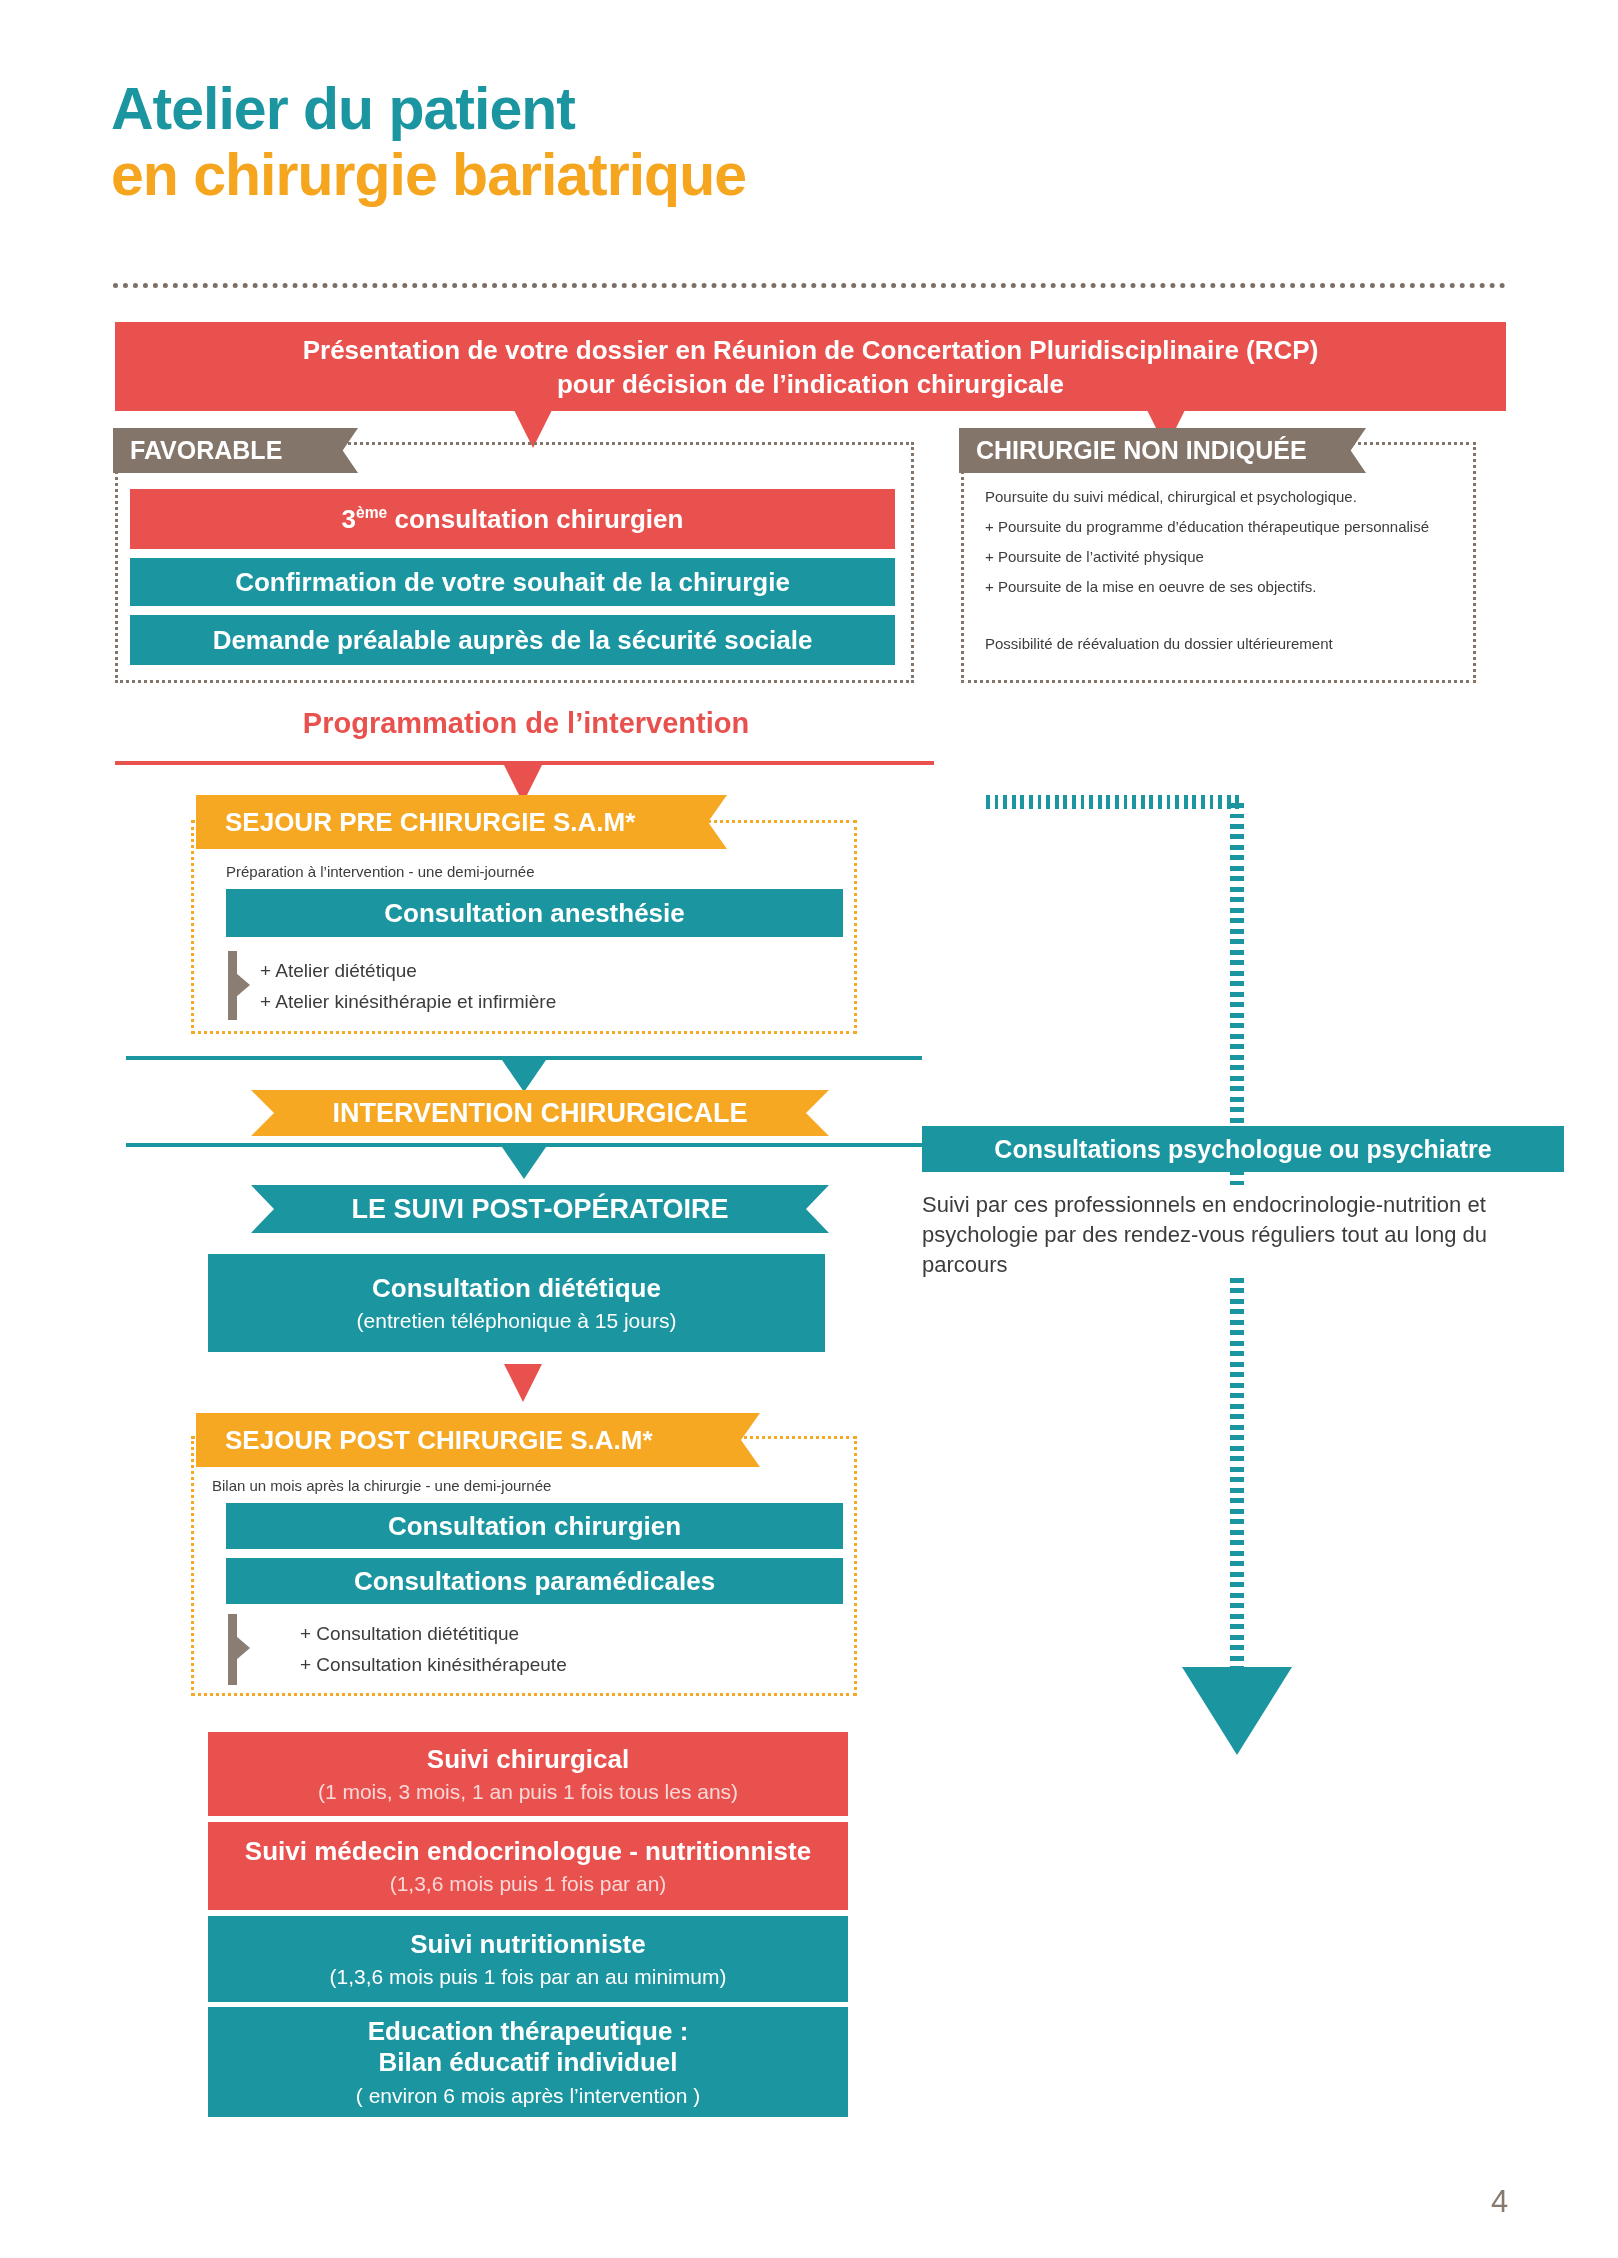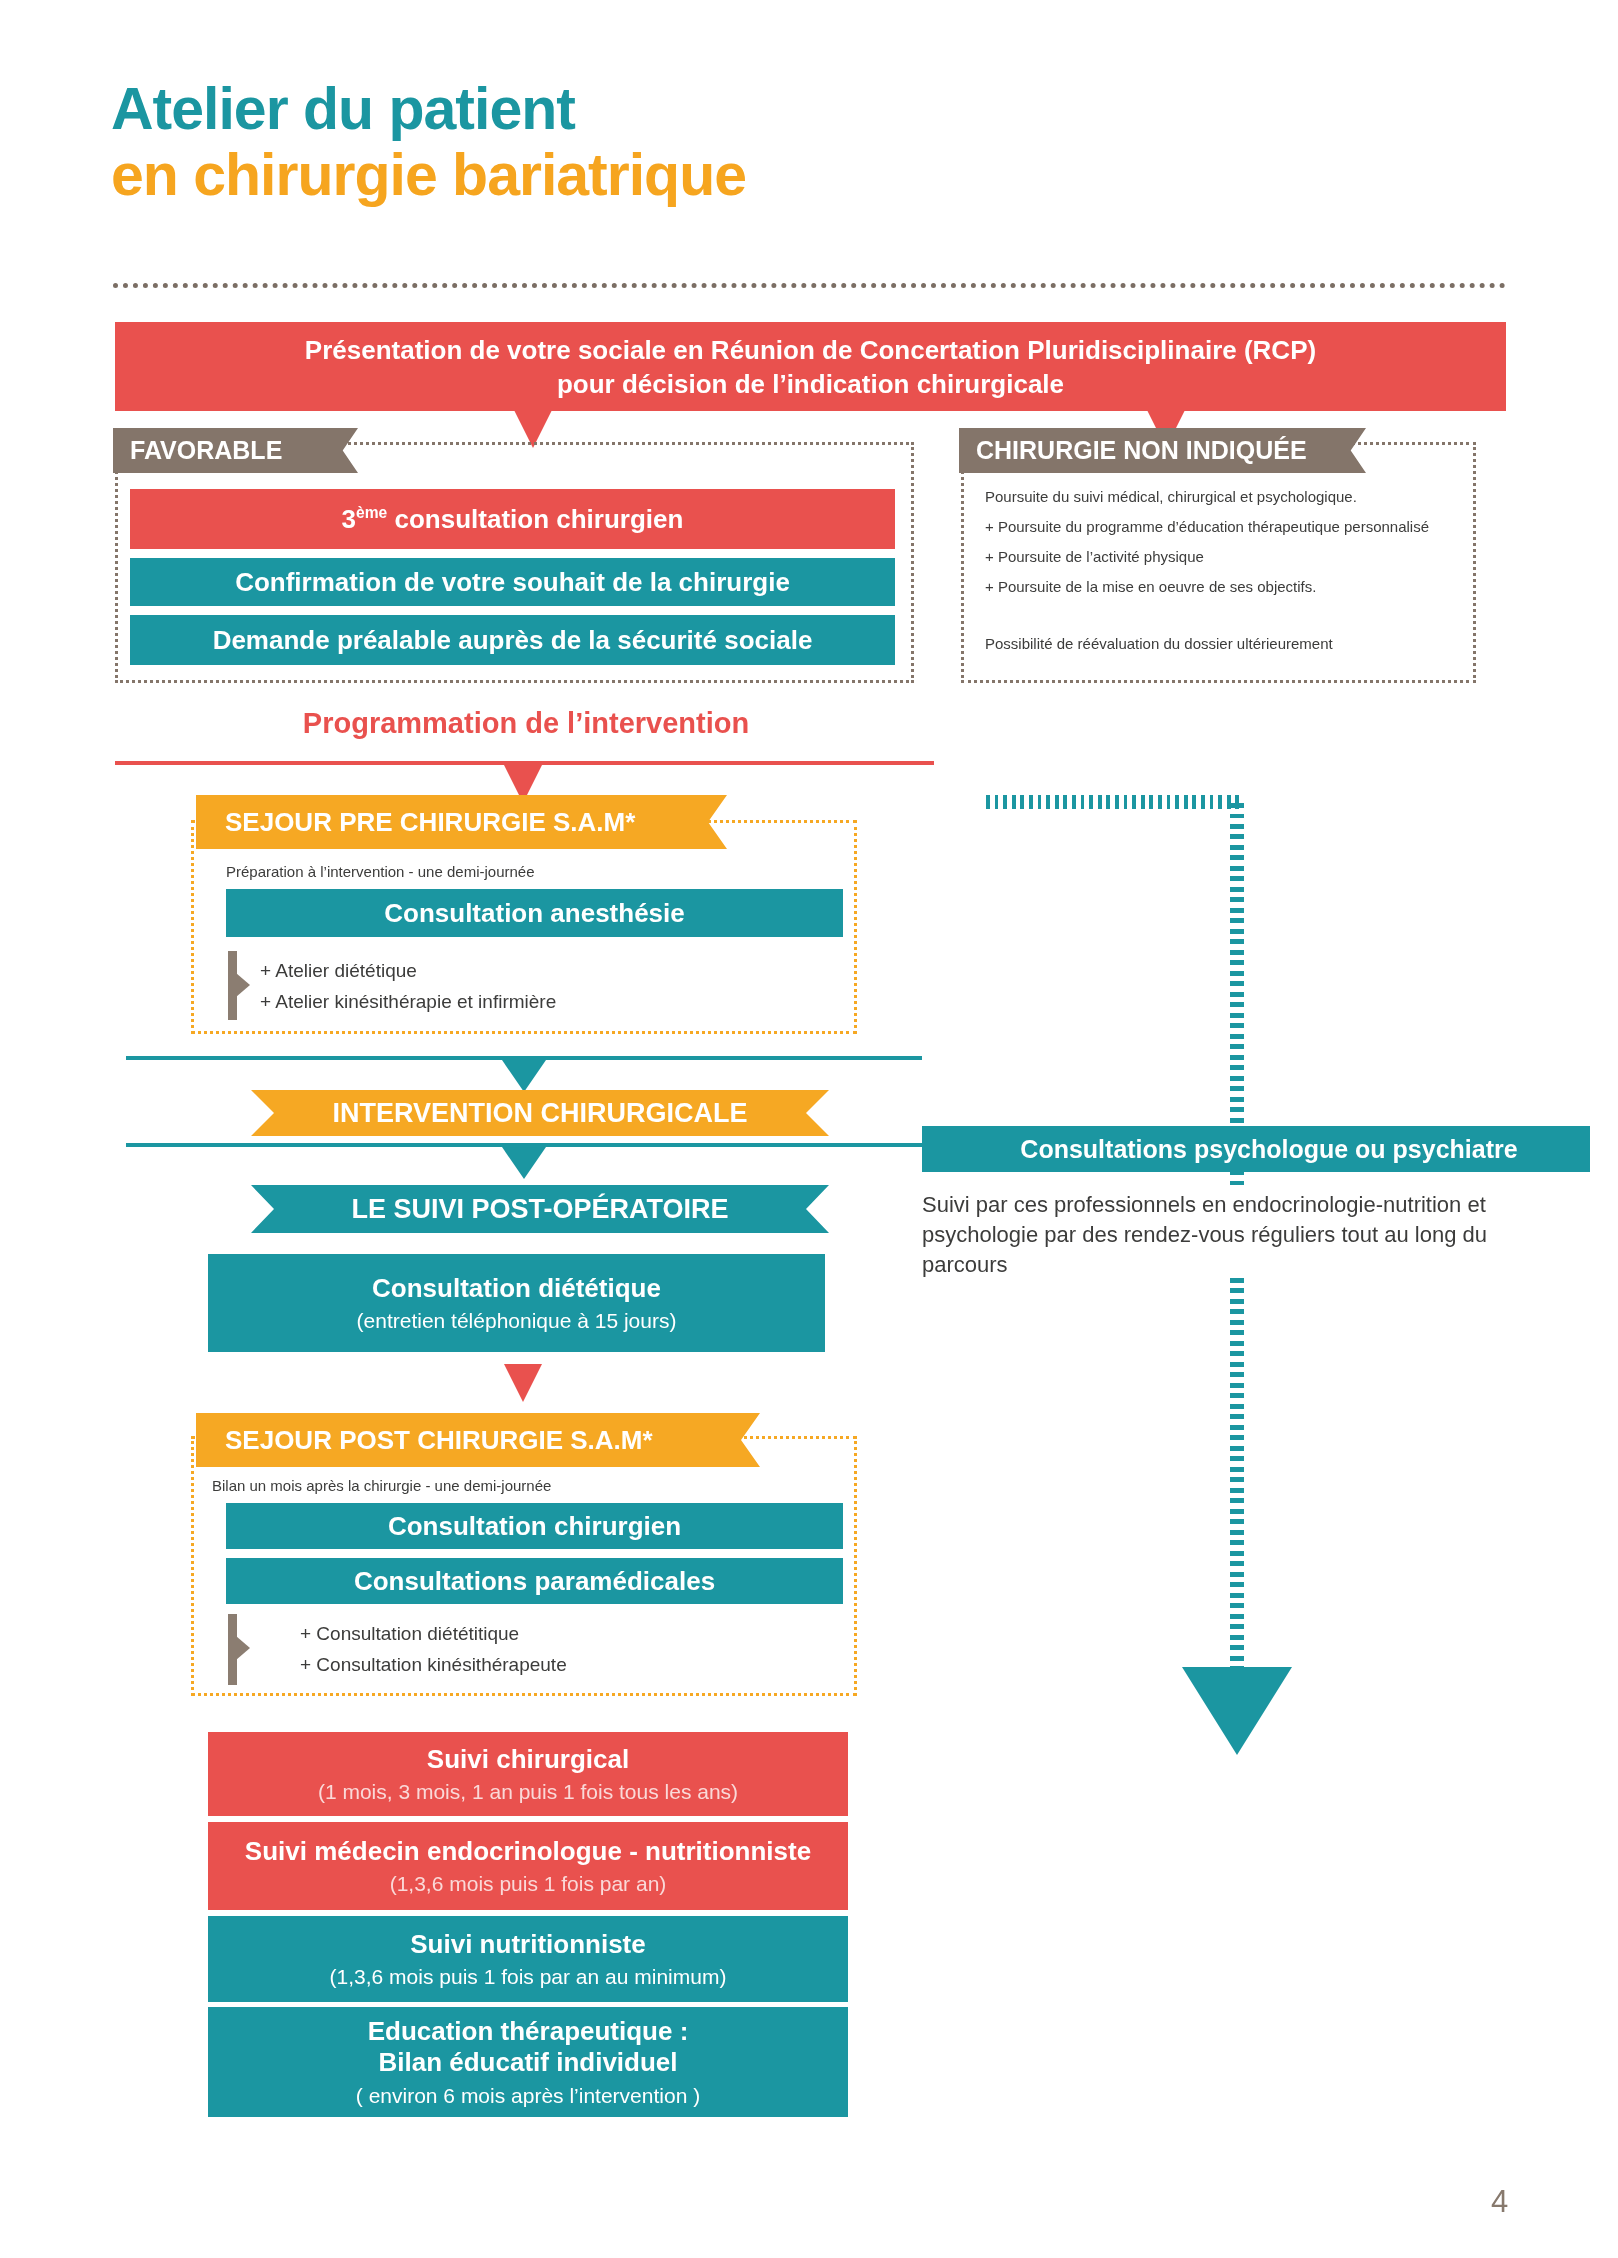--- a/index.html
+++ b/index.html
@@ -55,21 +55,21 @@
 </head>
 <body>
 
 <div id="page">
 
   <div class="abs title1">Atelier du patient</div>
   <div class="abs title2">en chirurgie bariatrique</div>
   <div class="abs dotsep"></div>
 
   <div class="abs cbox red rcp b27">
-    <div>Présentation de votre sociale en Réunion de Concertation Pluridisciplinaire (RCP)</div>
+    <div>Présentation de votre dossier en Réunion de Concertation Pluridisciplinaire (RCP)</div>
     <div>pour décision de l’indication chirurgicale</div>
   </div>
   <div class="abs tri tri-red-lg" style="left:514px;top:410px;"></div>
   <div class="abs tri tri-red-lg" style="left:1147px;top:410px;"></div>
 
   <div class="abs dbox-gray" style="left:115px;top:442px;width:793px;height:235px;"></div>
   <div class="abs tag" style="left:113px;top:428px;width:228px;height:45px;">FAVORABLE</div>
   <div class="abs cbox red b27" style="left:130px;top:489px;width:765px;height:60px;">
     <div><span>3</span><sup>ème</sup><span> consultation chirurgien</span></div>
   </div>
@@ -125,21 +125,21 @@
   <div class="abs txt" style="left:212px;top:1472px;">Bilan un mois après la chirurgie - une demi-journée</div>
   <div class="abs cbox teal b27" style="left:226px;top:1503px;width:617px;height:46px;">Consultation chirurgien</div>
   <div class="abs cbox teal b27" style="left:226px;top:1558px;width:617px;height:46px;">Consultations paramédicales</div>
   <div class="abs gbar" style="left:228px;top:1614px;height:71px;"></div>
   <div class="abs tri gtri" style="left:236px;top:1636px;"></div>
   <div class="abs txt" style="left:260px;top:1619px;font-size:19px;line-height:29px;margin-left:40px;">
     <p>+ Consultation diététitique</p>
     <p>+ Consultation kinésithérapeute</p>
   </div>
 
-  <div class="abs cbox teal b26 z2" style="left:922px;top:1126px;width:642px;height:46px;padding-left:26px;">Consultations psychologue ou psychiatre</div>
+  <div class="abs cbox teal b26 z2" style="left:922px;top:1126px;width:642px;height:46px;">Consultations psychologue ou psychiatre</div>
   <div class="abs txt" style="left:922px;top:1190px;width:636px;font-size:22px;line-height:30px;">Suivi par ces professionnels en endocrinologie-nutrition et psychologie par des rendez-vous réguliers tout au long du parcours</div>
 
   <div class="abs cbox red" style="left:208px;top:1732px;width:640px;height:84px;">
     <div class="b27">Suivi chirurgical</div>
     <div class="sub22 sub-faded">(1 mois, 3 mois, 1 an puis 1 fois tous les ans)</div>
   </div>
   <div class="abs cbox red" style="left:208px;top:1822px;width:640px;height:88px;">
     <div class="b27">Suivi médecin endocrinologue - nutritionniste</div>
     <div class="sub22 sub-faded">(1,3,6 mois puis 1 fois par an)</div>
   </div>

